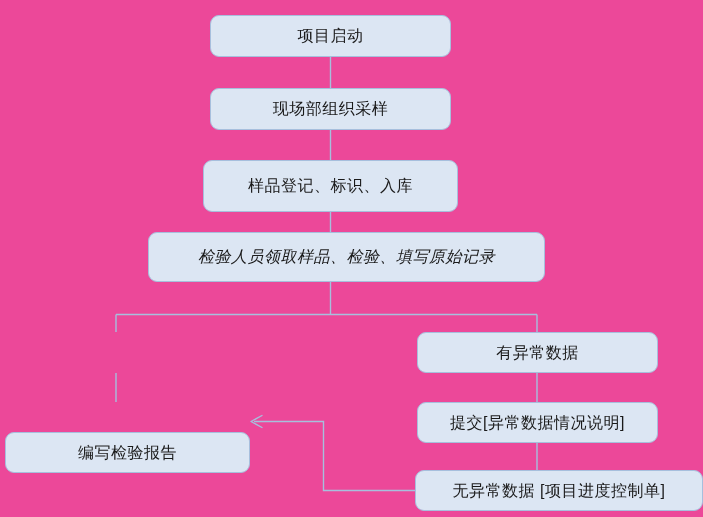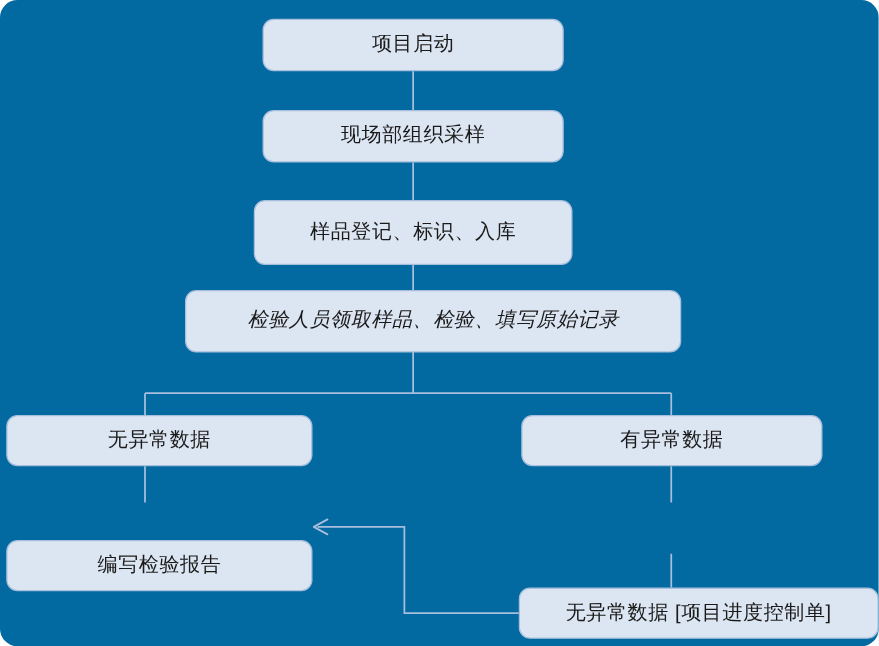--- a/index.html
+++ b/index.html
@@ -7,23 +7,22 @@
     padding: 0;
     background: #ffffff;
   }
   body {
     font-family: "Liberation Sans", "DejaVu Sans", sans-serif;
   }
   #flowchart {
     position: relative;
     width: 703px;
     height: 517px;
-    background: #0369a1;
+    background: #ec4899;
     overflow: hidden;
-    border-radius: 14px;
   }
   .node {
     position: absolute;
     box-sizing: border-box;
     background: #dce6f3;
     border: 1px solid #a7bfdd;
     border-radius: 9px;
     display: flex;
     align-items: center;
     justify-content: center;
@@ -84,31 +83,31 @@
   </div>
 
   <div class="node" style="left:203px; top:160px; width:255px; height:52px;">
     <span>样品登记、标识、入库</span>
   </div>
 
   <div class="node" style="left:148px; top:232px; width:397px; height:50px;font-style:italic;">
     <span>检验人员领取样品、检验、填写原始记录</span>
   </div>
 
-  <div class="node" style="left:5px; top:332px; width:245px; height:41px;">
-    <span>无异常数据</span>
-  </div>
 
   <div class="node" style="left:417px; top:332px; width:241px; height:41px;">
     <span>有异常数据</span>
   </div>
 
   <div class="node" style="left:5px; top:402px; width:245px; height:41px;margin-top:30px;">
     <span>编写检验报告</span>
   </div>
 
+  <div class="node" style="left:417px; top:402px; width:241px; height:41px;">
+    <span>提交[异常数据情况说明]</span>
+  </div>
 
 
   <div class="node" style="left:415px; top:470px; width:288px; height:41px;">
     <span>无异常数据 [项目进度控制单]</span>
   </div>
 
 </div>
 
 </body></html>

